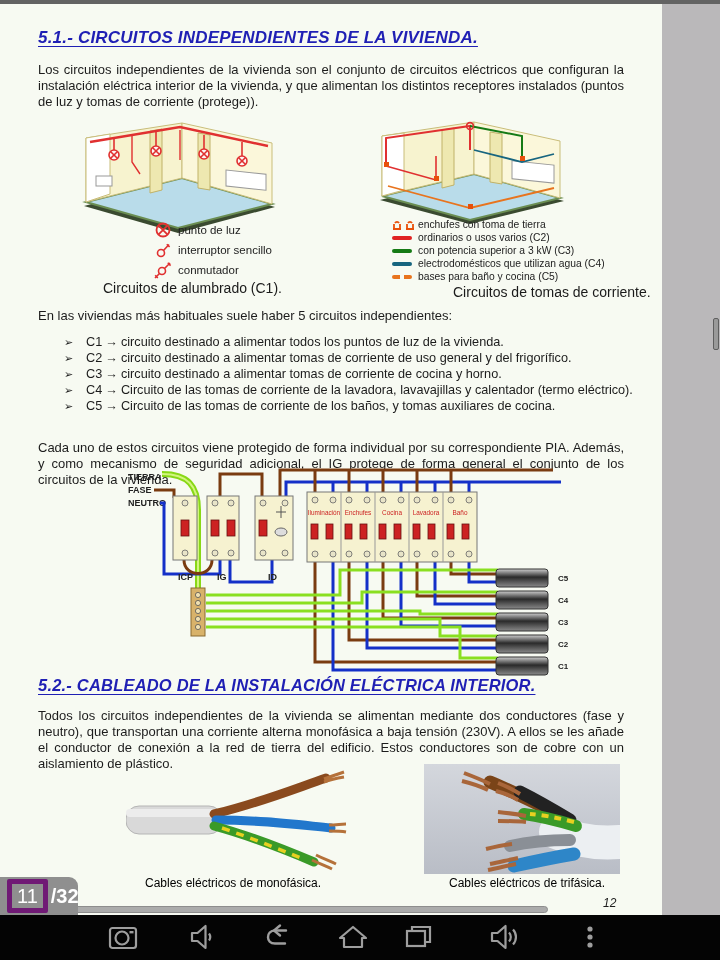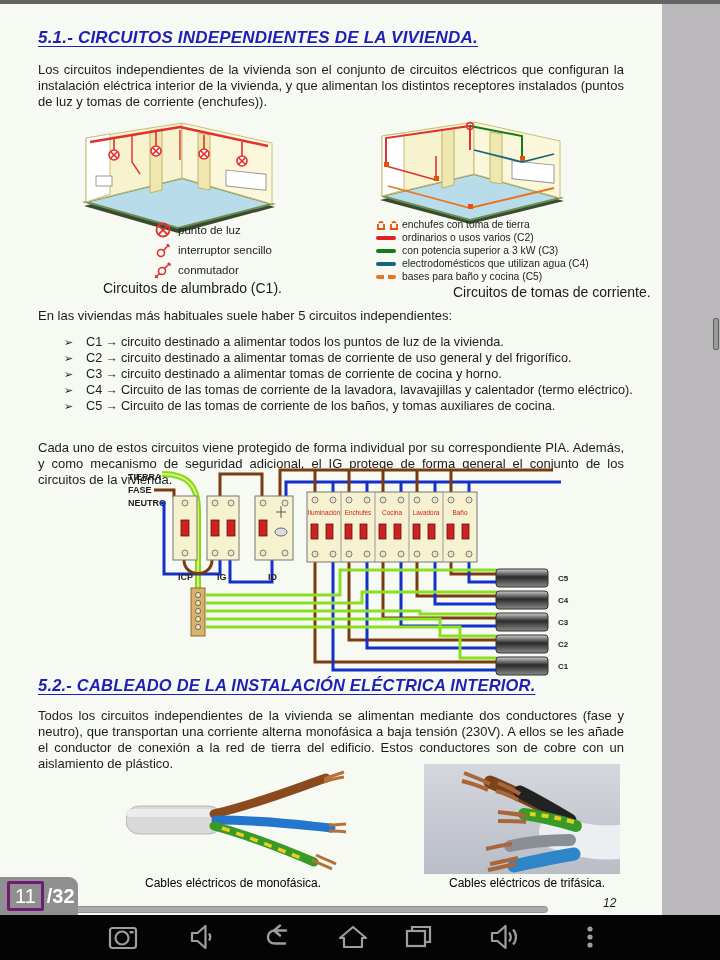--- a/index.html
+++ b/index.html
@@ -14,21 +14,21 @@
              font-size:17px; text-decoration:underline; text-underline-offset:3px; letter-spacing:0.2px; }
   .para { position:absolute; left:38px; width:586px; font-size:13px; line-height:16px; color:#1c1c1c; text-align:justify; }
 
   .fig-house { position:absolute; }
   .legend-left { position:absolute; left:148px; top:216px; }
   .legend-left .row { display:flex; align-items:center; height:20px; }
   .legend-left .sym { width:30px; display:flex; justify-content:center; }
   .legend-left .lbl { font-size:11.5px; color:#222; }
   .cap { position:absolute; font-size:14px; font-weight:normal; color:#1a1a1a;text-align:right; }
 
-  .legend-right { position:absolute; left:376px; top:214px; }
+  .legend-right { position:absolute; left:392px; top:214px; }
   .legend-right .row { display:flex; align-items:center; height:13px; }
   .legend-right .sym { width:26px; display:flex; justify-content:flex-start; align-items:center; }
   .legend-right .lbl { font-size:10.3px; color:#222; }
   .bar { width:20px; height:4px; border-radius:2px; }
   .bar.c2 { background:#e02222; }
   .bar.c3 { background:#157a15; }
   .bar.c4 { background:#17657f; }
   .bar.c5 { background:#e8741e; width:20px;
             background:linear-gradient(90deg,#e8741e 0 8px,transparent 8px 12px,#e8741e 12px 20px); }
 
@@ -37,41 +37,41 @@
   .clist .li { height:16px; font-size:12.7px; color:#1c1c1c; white-space:nowrap; }
   .clist .blt { display:inline-block; width:22px; font-size:11px; }
   .clist .code { }
   .clist .arr { padding:0 3px; }
 
   .cable-cap { position:absolute; font-size:12px; color:#000000; }
   .page-num { position:absolute; left:603px; top:892px; font-size:12px; color:#1c1c1c;font-style:italic; }
 
   .badge { position:absolute; left:0; top:877px; width:78px; height:38px; background:#8f8f8f;
            border-top-right-radius:9px; display:flex; align-items:center; padding-left:7px; z-index:3; }
-  .badge .cur { border:3px solid #701a75; border-radius:2px; color:#fff; font-size:20px; padding:0 5px; line-height:24px; }
+  .badge .cur { border:5px solid #701a75; border-radius:2px; color:#fff; font-size:20px; padding:0 5px; line-height:24px; }
   .badge .tot { color:#fff; font-size:20px; font-weight:bold; margin-left:3px; }
   .progress { position:absolute; left:2px; top:906px; width:546px; height:7px; background:#ababab;
               border:1px solid #8d8d8d; border-radius:4px; z-index:2; }
 
   .navbar { position:absolute; left:0; top:915px; width:720px; height:45px; background:#040404; z-index:4; }
   .nav-ic { position:absolute; top:4px; width:36px; height:36px; }
 
   svg text { font-family:"Liberation Sans", sans-serif; }
 </style>
 </head>
 <body>
 
 <div class="screen">
   <div class="top-strip"></div>
 
   <div class="paper">
 
     <div class="h-title" style="top:24px;">5.1.- CIRCUITOS INDEPENDIENTES DE LA VIVIENDA.</div>
 
-    <div class="para" style="top:58px;">Los circuitos independientes de la vivienda son el conjunto de circuitos eléctricos que configuran la instalación eléctrica interior de la vivienda, y que alimentan los distintos receptores instalados (puntos de luz y tomas de corriente (enchufes)).</div>
+    <div class="para" style="top:58px;">Los circuitos independientes de la vivienda son el conjunto de circuitos eléctricos que configuran la instalación eléctrica interior de la vivienda, y que alimentan los distintos receptores instalados (puntos de luz y tomas de corriente (protege)).</div>
 
     <svg class="fig-house" style="left:74px; top:112px;" width="206" height="122" viewBox="0 0 206 122">
       <polygon points="10,90 104,117 201,91 108,64" fill="#3a4a30"></polygon>
       <polygon points="12,86 104,112 198,88 108,62" fill="#b9dcea" stroke="#6a8d52" stroke-width="2"></polygon>
       <polygon points="12,86 12,22 108,7 108,62" fill="#f7f3cf" stroke="#c9bd7a" stroke-width="1"></polygon>
       <polygon points="108,7 198,27 198,88 108,62" fill="#fbf7da" stroke="#c9bd7a" stroke-width="1"></polygon>
       <polygon points="12,22 36,18 36,78 12,86" fill="#ffffff" stroke="#c9bd7a" stroke-width="1"></polygon>
       <polygon points="76,77 76,15 88,13 88,74" fill="#eee8b0" stroke="#c0b268" stroke-width="1"></polygon>
       <polygon points="124,72 124,17 136,19 136,74" fill="#eee8b0" stroke="#c0b268" stroke-width="1"></polygon>
       <rect x="22" y="60" width="16" height="10" fill="#ffffff" stroke="#999" stroke-width="1"></rect>

